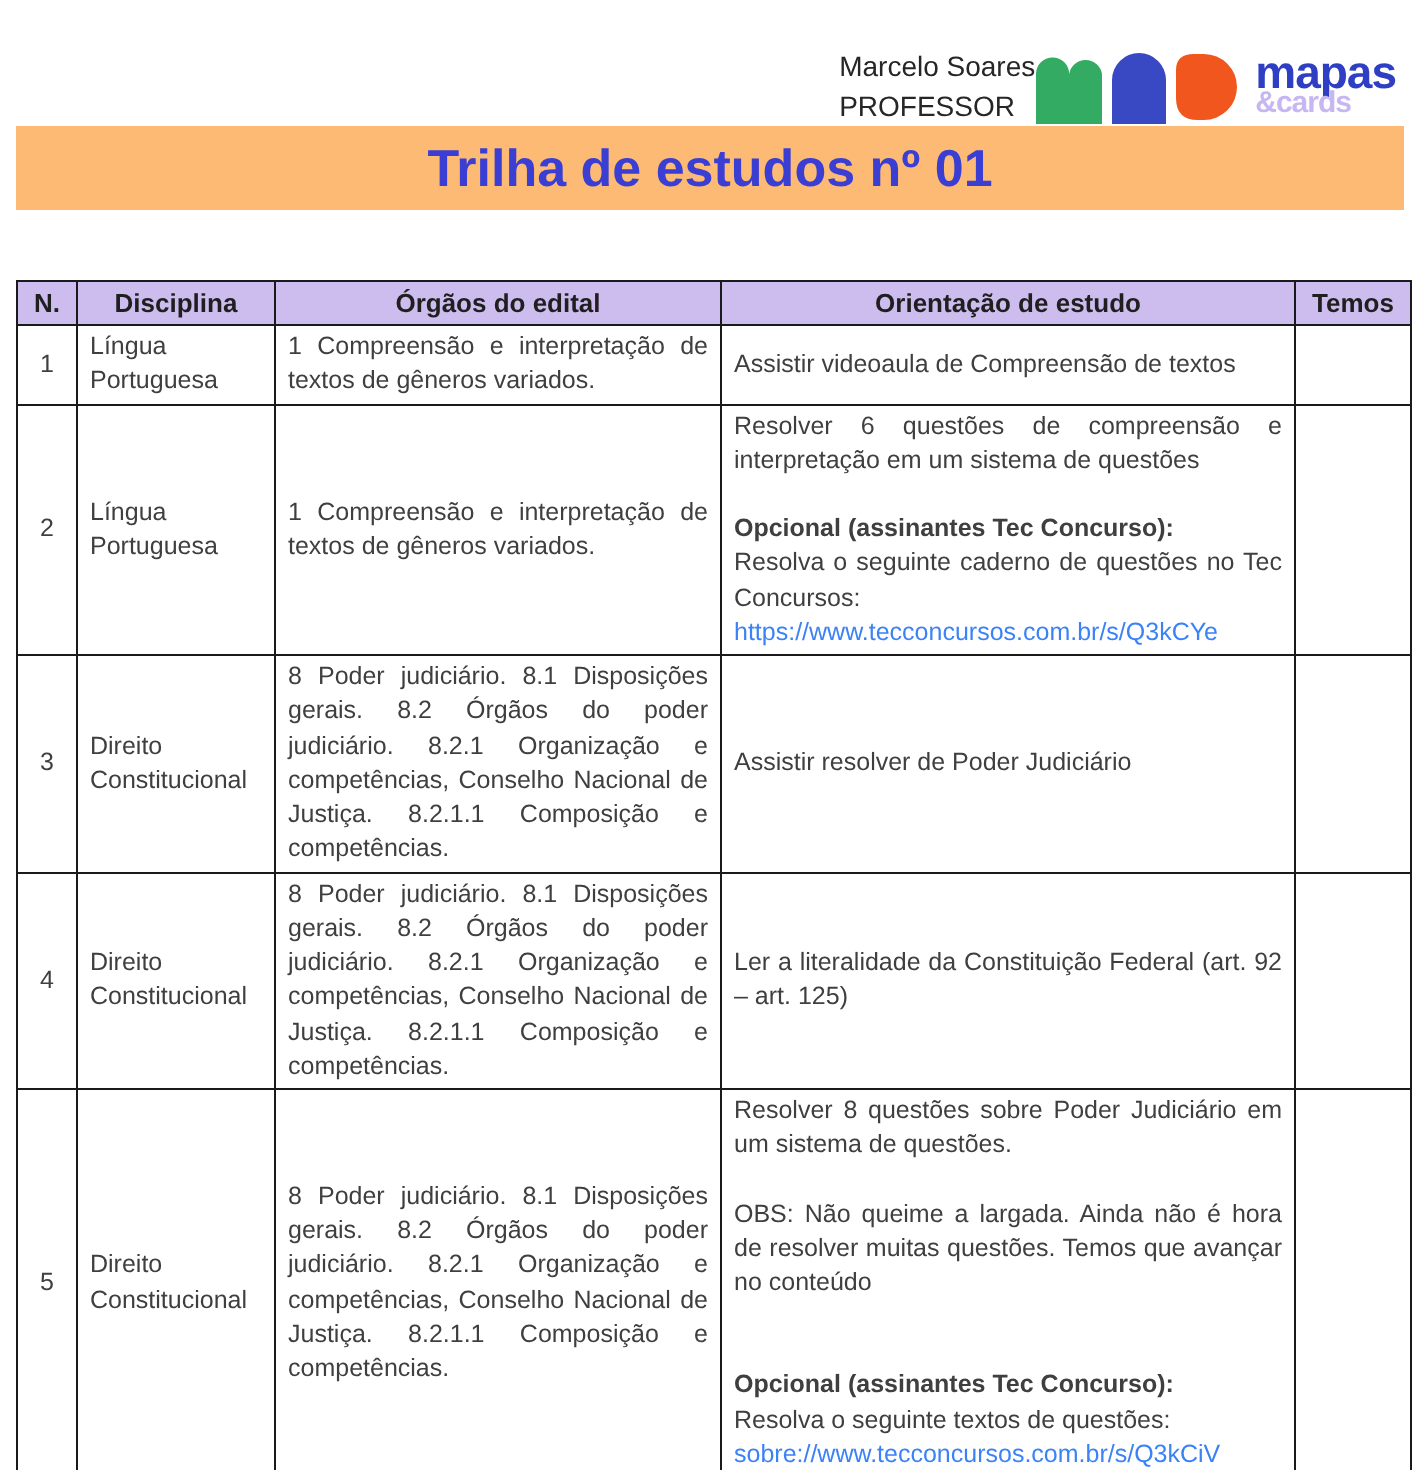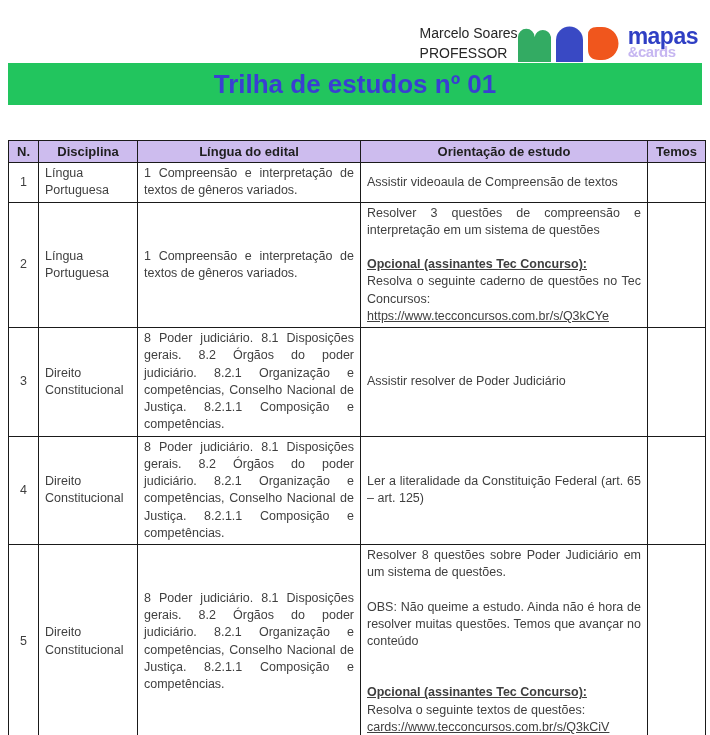--- a/index.html
+++ b/index.html
@@ -15,43 +15,43 @@
   }
   .name-block{font-size:14px;line-height:1.4;color:#262626;}
   .logo{display:flex;align-items:flex-start;}
   .logo-shapes{display:flex;align-items:flex-start;margin-top:2px;}
   .logo-shapes svg{display:block;margin-right:5px;}
   .logo-text{margin-left:4px;line-height:0.82;margin-top:3px;}
   .logo-word1{font-size:23px;font-weight:800;color:#2f3fc4;letter-spacing:-0.5px;}
   .logo-word2{font-size:15px;font-weight:800;color:#c6b6f1;letter-spacing:-0.5px;}
   
   .banner{
-    margin:13px 8px 0 8px;height:42px;background:#22c55e;
+    margin:13px 8px 0 8px;height:42px;background:#fdba74;
     display:flex;align-items:center;justify-content:center;
   }
   .banner-title{font-size:26px;font-weight:bold;color:#3a3ed2;}
   
   table{
     border-collapse:collapse;table-layout:fixed;
     margin:35px 0 0 8px;width:697px;
     font-size:12.5px;line-height:1.38;color:#3f3f3f;
   }
   th,td{border:1px solid #1a1a1a;box-sizing:border-box;overflow:hidden;}
   th{
     background:#cdbcee;color:#1f1f1f;font-size:13px;font-weight:bold;
     height:22px;text-align:center;padding:1px 2px;
   }
   td{padding:2px 6px;vertical-align:middle;}
   td.num{text-align:center;}
   td.topic{text-align:justify;margin-left:24px;}
   td.orient{text-align:justify;margin-left:44px;}
   .para{margin:0;}
   .blank-line{height:17px;}
-  .bold{font-weight:bold;text-decoration:underline;}
-  a.link{color:#404040;text-decoration:underline;cursor:pointer;}
+  .bold{font-weight:bold;}
+  a.link{color:#3b82f6;cursor:pointer;}
 </style>
 </head>
 <body>
 
 <div class="page-header">
   <div class="name-block">
     <div>Marcelo Soares</div>
     <div>PROFESSOR</div>
   </div>
   <div class="logo">
@@ -82,76 +82,76 @@
     <col style="width:30px">
       <col style="width:99px">
       <col style="width:223px">
       <col style="width:287px">
       <col style="width:58px">
   </colgroup>
   <thead>
     <tr>
       <th>N.</th>
       <th>Disciplina</th>
-      <th>Língua do edital</th>
+      <th>Órgãos do edital</th>
       <th>Orientação de estudo</th>
       <th>Temos</th>
     </tr>
   </thead>
   <tbody>
 
     <tr style="height:34px">
       <td class="num">1</td>
       <td>Língua Portuguesa</td>
       <td class="topic">1 Compreensão e interpretação de textos de gêneros variados.</td>
       <td class="orient">Assistir videoaula de Compreensão de textos</td>
       <td></td>
     </tr>
 
     <tr style="height:125px">
       <td class="num">2</td>
       <td>Língua Portuguesa</td>
       <td class="topic">1 Compreensão e interpretação de textos de gêneros variados.</td>
       <td class="orient">
-        <p class="para">Resolver 3 questões de compreensão e interpretação em um sistema de questões</p>
+        <p class="para">Resolver 6 questões de compreensão e interpretação em um sistema de questões</p>
         <div class="blank-line"></div>
         <p class="para bold">Opcional (assinantes Tec Concurso):</p>
         <p class="para">Resolva o seguinte caderno de questões no Tec Concursos:</p>
         <a class="link">https://www.tecconcursos.com.br/s/Q3kCYe</a>
       </td>
       <td></td>
     </tr>
 
     <tr style="height:107px">
       <td class="num">3</td>
       <td>Direito Constitucional</td>
       <td class="topic">8 Poder judiciário. 8.1 Disposições gerais. 8.2 Órgãos do poder judiciário. 8.2.1 Organização e competências, Conselho Nacional de Justiça. 8.2.1.1 Composição e competências.</td>
       <td class="orient">Assistir resolver de Poder Judiciário</td>
       <td></td>
     </tr>
 
     <tr style="height:107px">
       <td class="num">4</td>
       <td>Direito Constitucional</td>
       <td class="topic">8 Poder judiciário. 8.1 Disposições gerais. 8.2 Órgãos do poder judiciário. 8.2.1 Organização e competências, Conselho Nacional de Justiça. 8.2.1.1 Composição e competências.</td>
-      <td class="orient">Ler a literalidade da Constituição Federal (art. 65 – art. 125)</td>
+      <td class="orient">Ler a literalidade da Constituição Federal (art. 92 – art. 125)</td>
       <td></td>
     </tr>
 
     <tr style="height:193px">
       <td class="num">5</td>
       <td>Direito Constitucional</td>
       <td class="topic">8 Poder judiciário. 8.1 Disposições gerais. 8.2 Órgãos do poder judiciário. 8.2.1 Organização e competências, Conselho Nacional de Justiça. 8.2.1.1 Composição e competências.</td>
       <td class="orient">
         <p class="para">Resolver 8 questões sobre Poder Judiciário em um sistema de questões.</p>
         <div class="blank-line"></div>
-        <p class="para">OBS: Não queime a estudo. Ainda não é hora de resolver muitas questões. Temos que avançar no conteúdo</p>
+        <p class="para">OBS: Não queime a largada. Ainda não é hora de resolver muitas questões. Temos que avançar no conteúdo</p>
         <div class="blank-line"></div>
         <div class="blank-line"></div>
         <p class="para bold">Opcional (assinantes Tec Concurso):</p>
         <p class="para">Resolva o seguinte textos de questões:</p>
-        <a class="link">cards://www.tecconcursos.com.br/s/Q3kCiV</a>
+        <a class="link">sobre://www.tecconcursos.com.br/s/Q3kCiV</a>
       </td>
       <td></td>
     </tr>
 
   </tbody>
 </table>
 
 </body></html>

